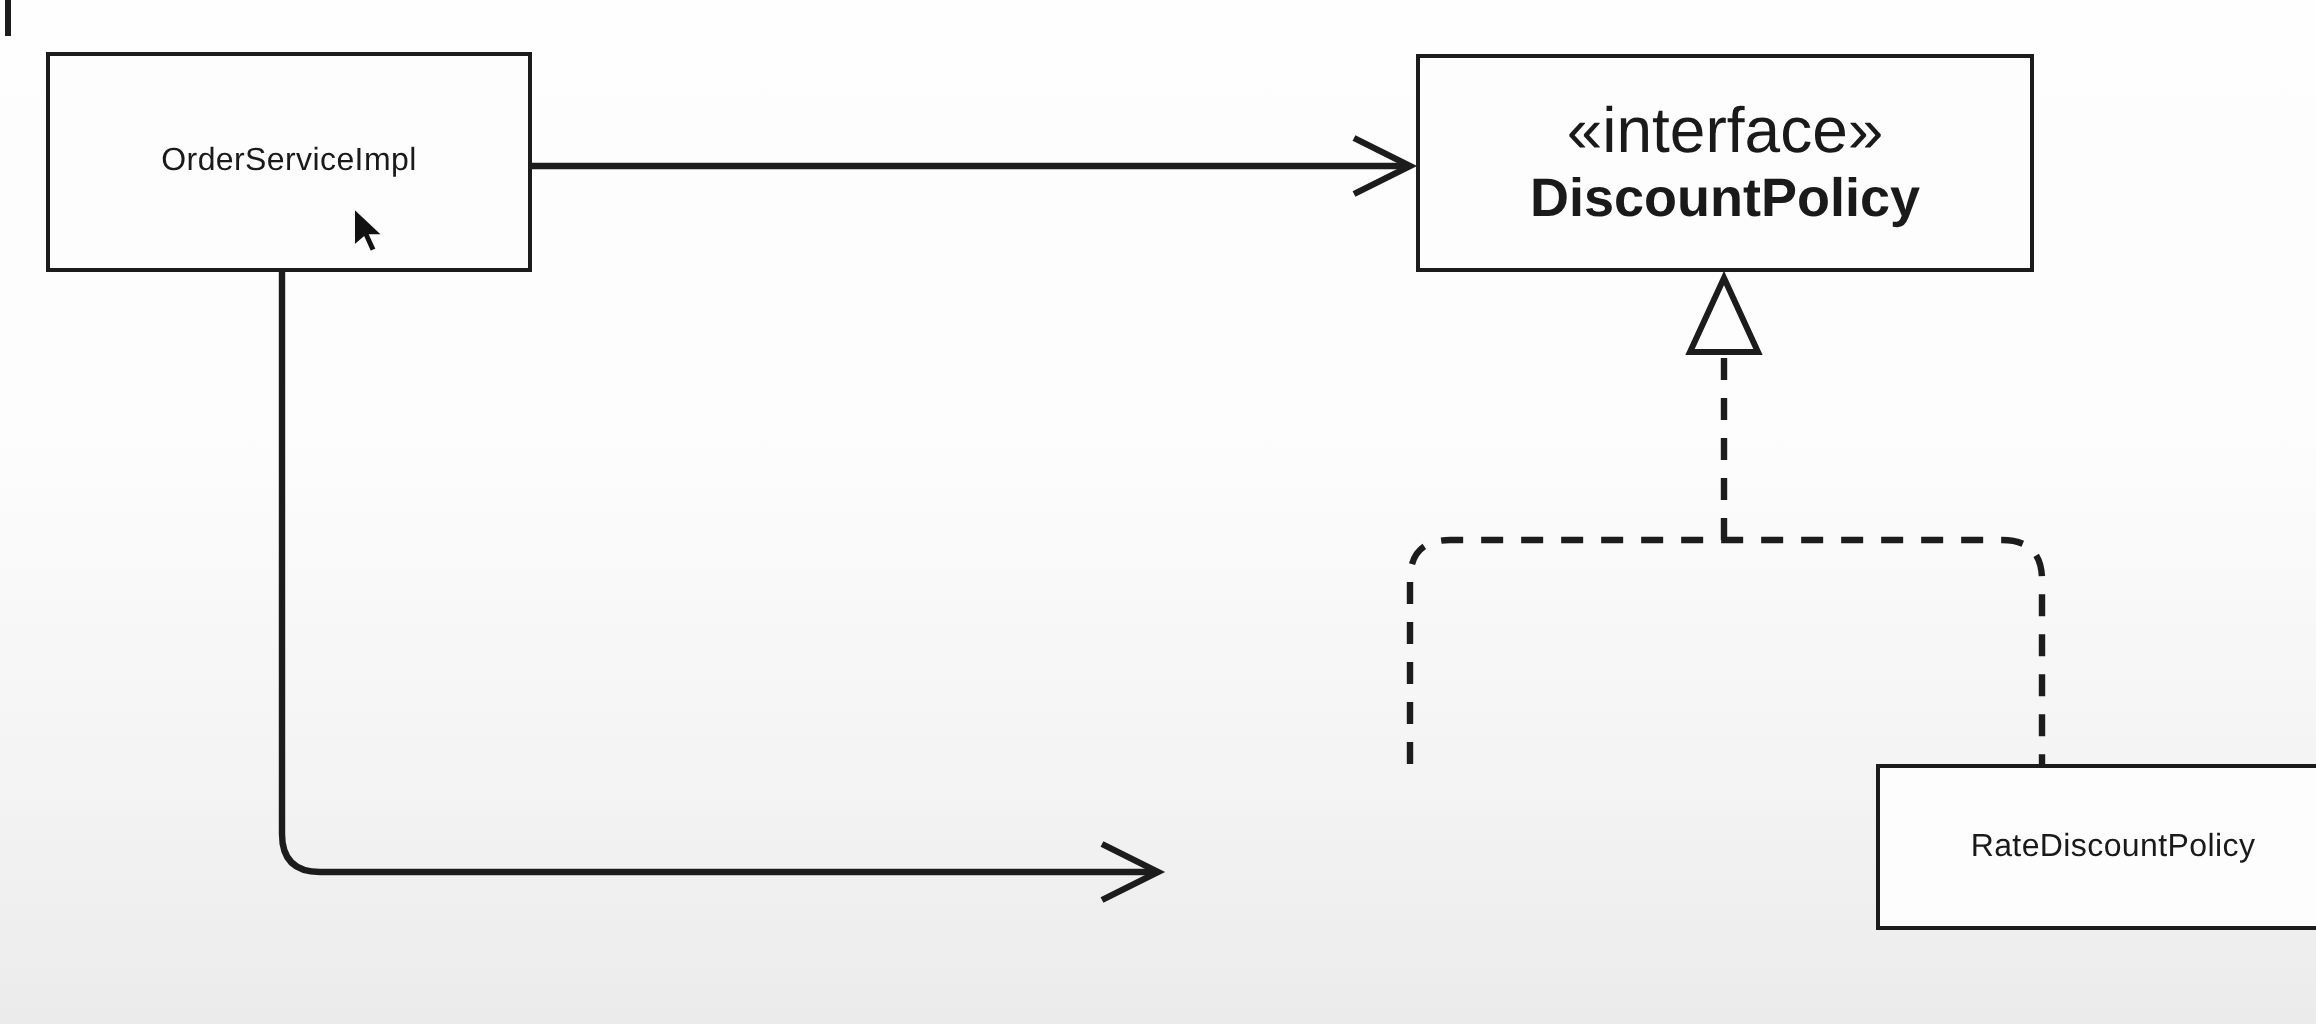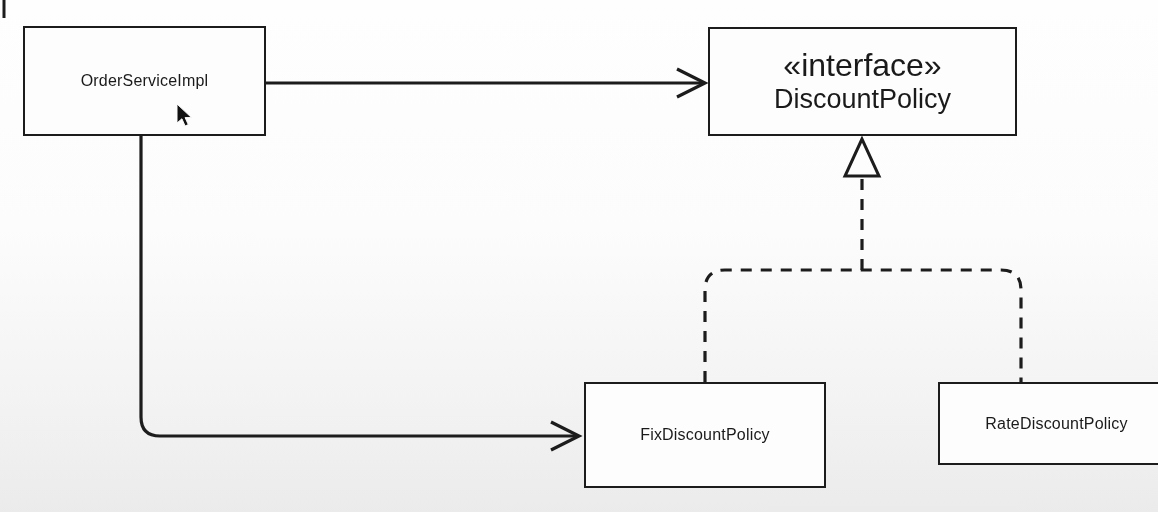--- a/index.html
+++ b/index.html
@@ -45,21 +45,21 @@
   .box-fix     { left: 584px; top: 382px; width: 242px; height: 106px; }
   .box-rate    { left: 938px; top: 382px; width: 237px; height: 83px; }
   .stereotype {
     font-size: 32px;
     font-weight: 400;
     line-height: 1.1;
     white-space: nowrap;
   }
   .iface-name {
     font-size: 27px;
-    font-weight: 400;
+    font-weight: 700;
     line-height: 1.2;
     white-space: nowrap;
   }
   .cursor-svg {
     position: absolute;
     left: 0;
     top: 0;
     width: 1158px;
     height: 512px;
     pointer-events: none;
@@ -93,23 +93,20 @@
 
   <div class="uml-box box-order">
     <span class="class-name">OrderServiceImpl</span>
   </div>
 
   <div class="uml-box box-iface">
     <span class="stereotype">«interface»</span>
     <span class="iface-name">DiscountPolicy</span>
   </div>
 
-  <div class="uml-box box-fix">
-    <span class="class-name">FixDiscountPolicy</span>
-  </div>
 
   <div class="uml-box box-rate">
     <span class="class-name">RateDiscountPolicy</span>
   </div>
 
   <svg class="cursor-svg" viewBox="0 0 1158 512" xmlns="http://www.w3.org/2000/svg">
     <path d="M 177 104 l 0 19 l 4.9 -4.2 l 3.2 7.2 l 3.2 -1.4 l -3.2 -7 l 6.4 0 z" fill="#111" stroke="#fafafa" stroke-width="1"></path>
   </svg>
 
 </div>

